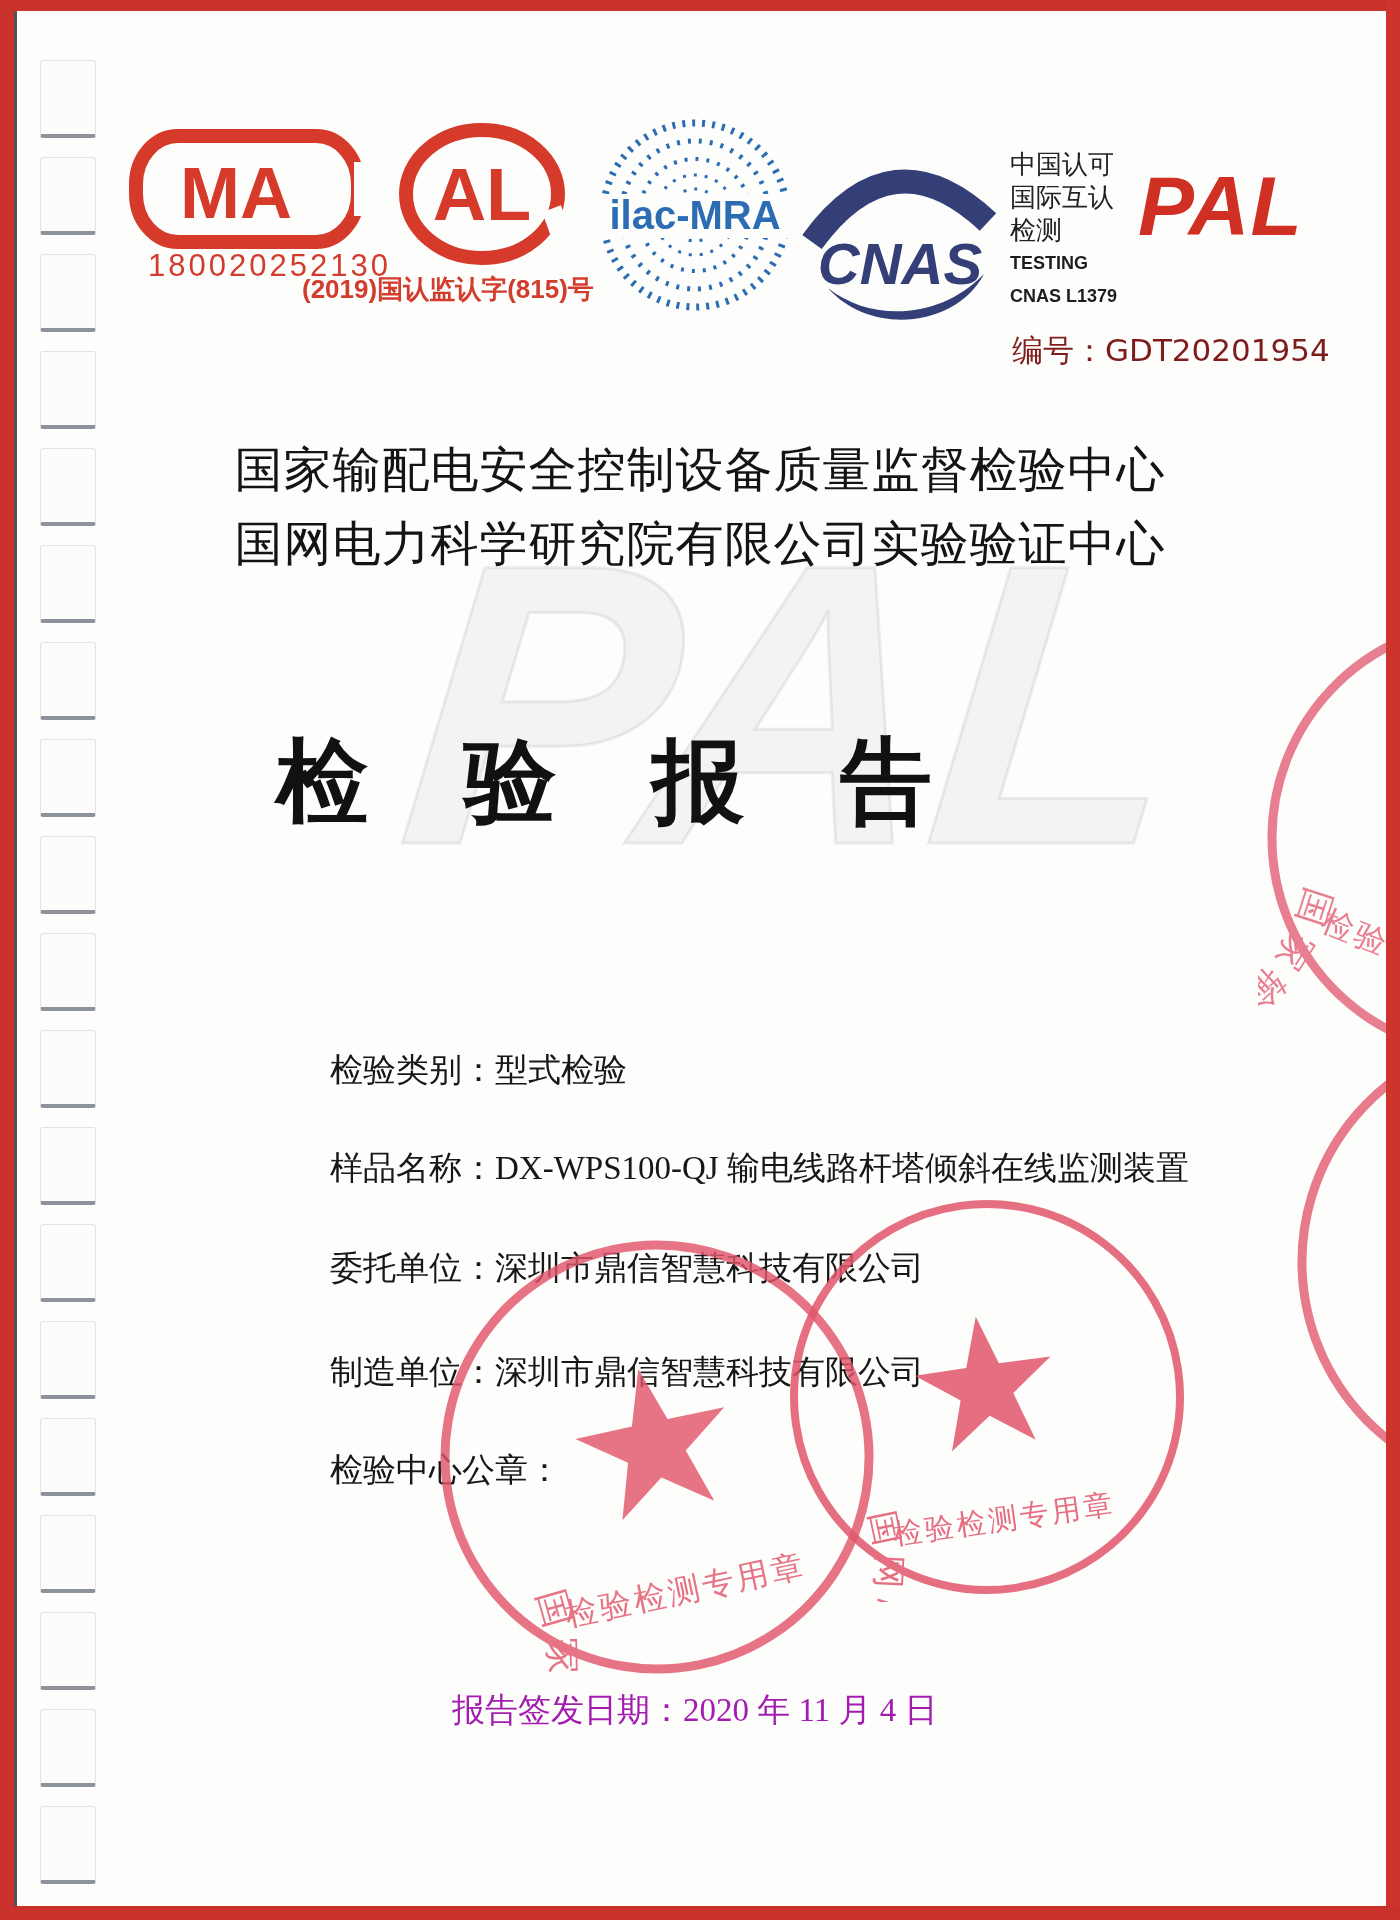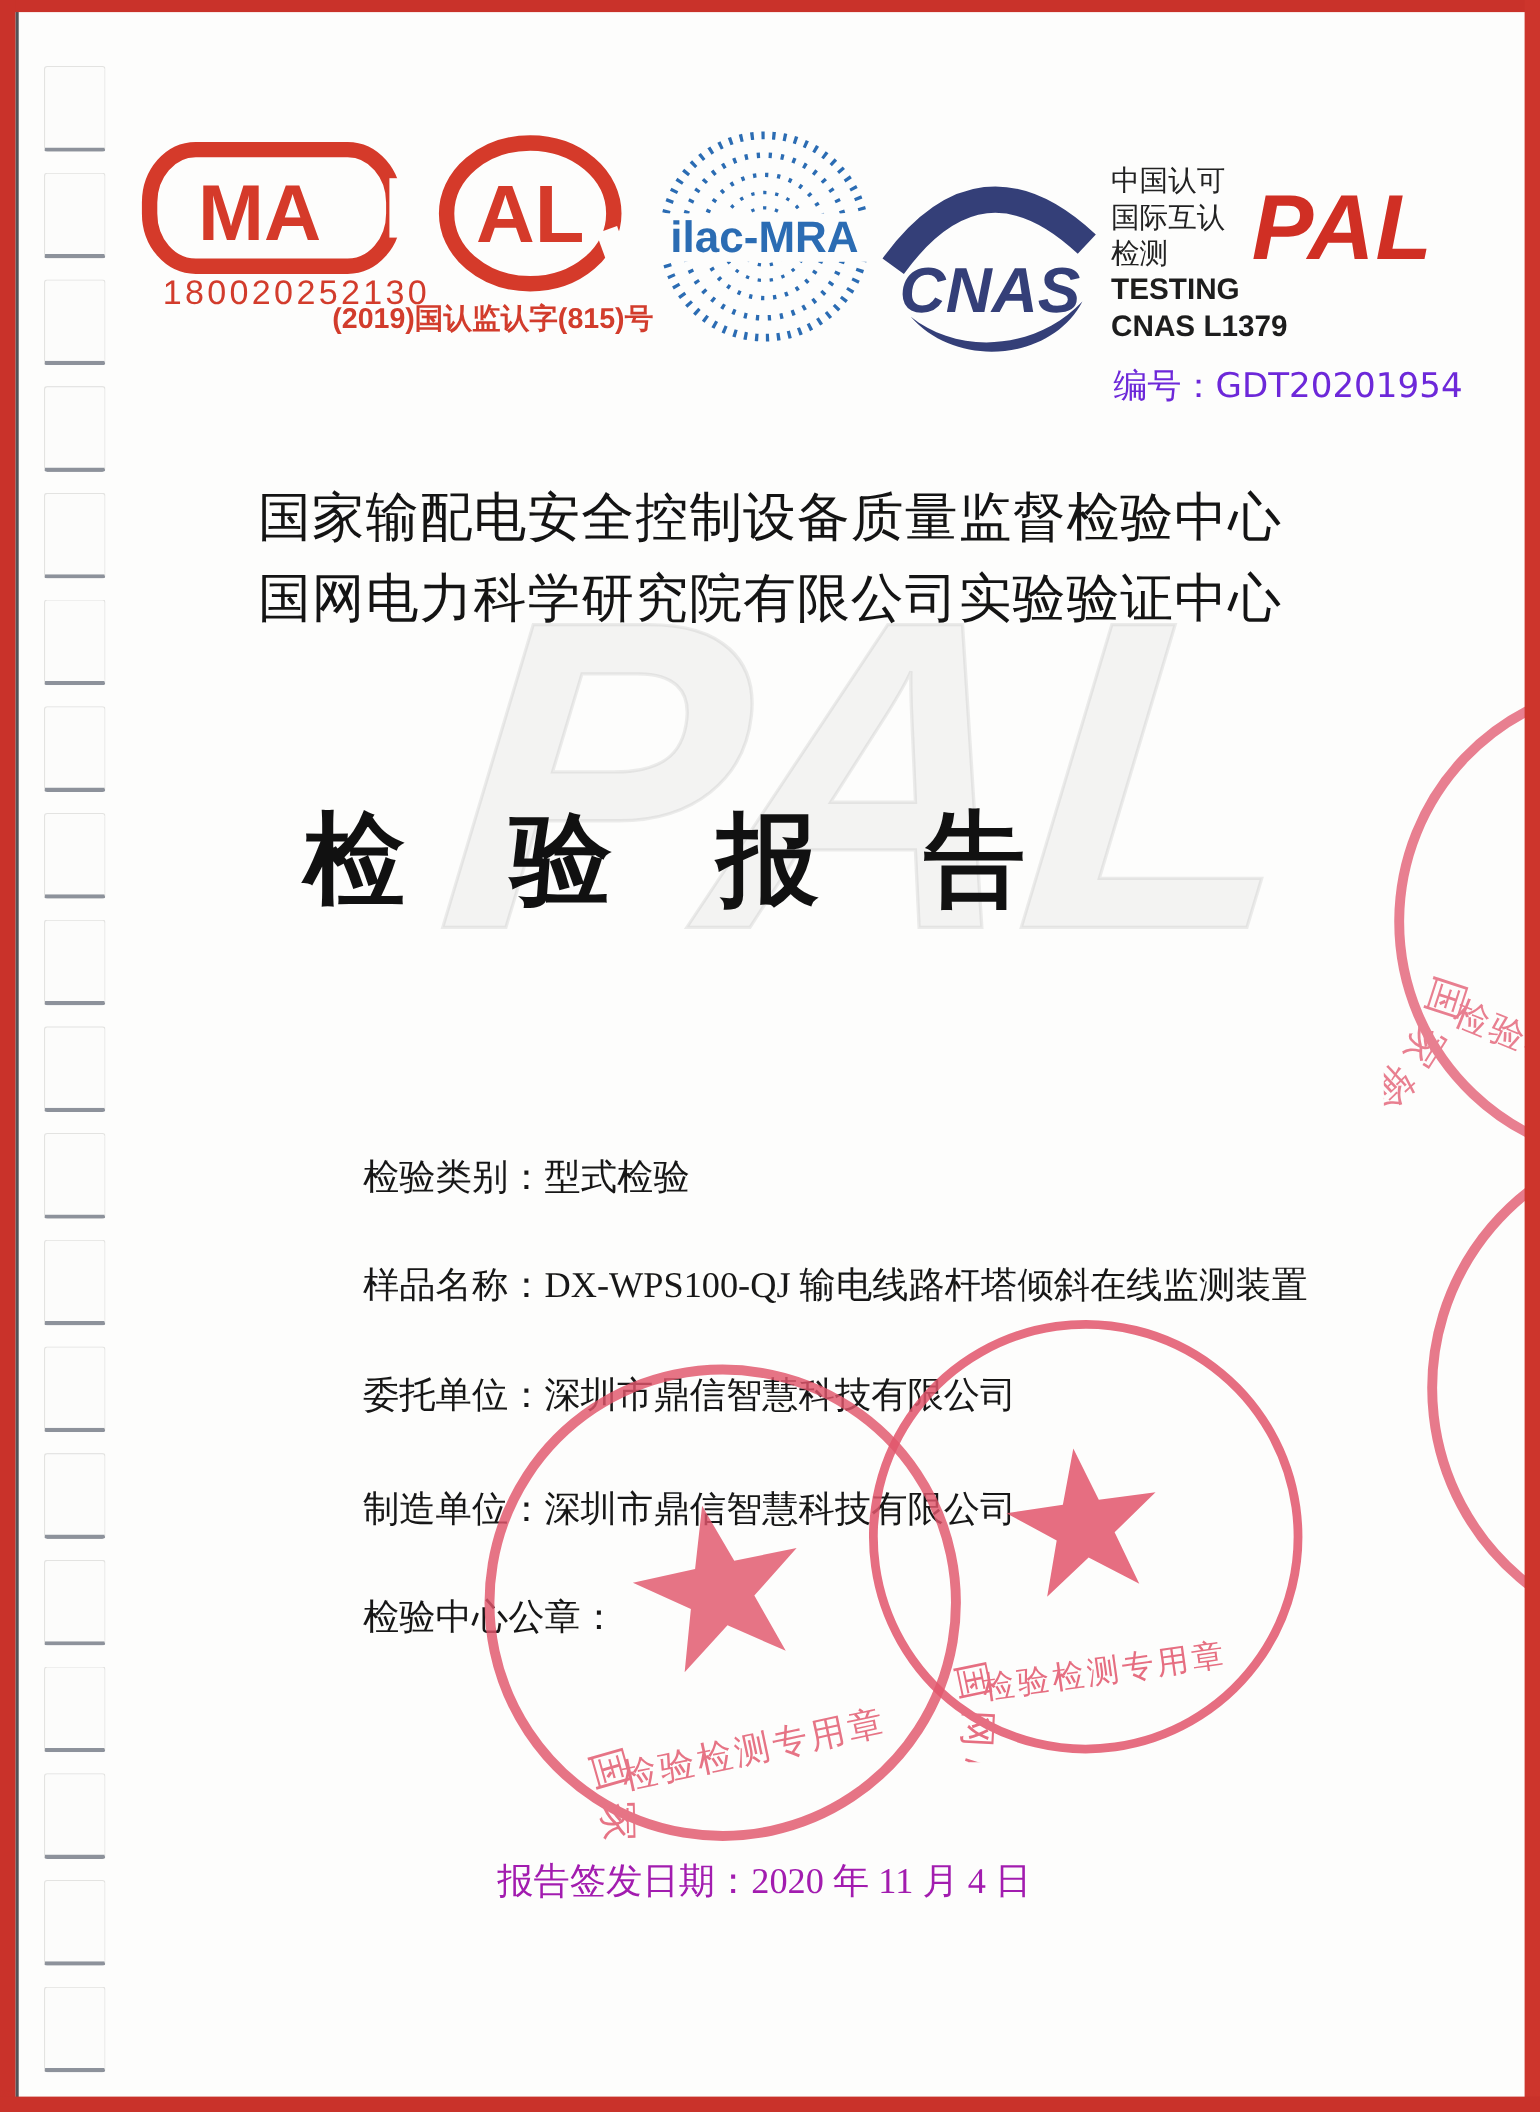--- a/index.html
+++ b/index.html
@@ -18,26 +18,26 @@
 
   
   .logo { position:absolute; z-index:10; }
   .cma-number { position:absolute; left:148px; top:248px; font-family:"Liberation Sans",sans-serif;
     color:#d23c2c; font-size:31px; letter-spacing:3px; z-index:10; }
   .al-approval { position:absolute; left:302px; top:272px; color:#d23c2c; font-size:26px;
     font-weight:bold; z-index:10; font-family:"Liberation Sans",sans-serif; }
   .cnas-block { position:absolute; left:1010px; top:148px; z-index:10; width:180px;
     font-family:"Liberation Sans",sans-serif; }
   .cnas-block div { font-size:26px; line-height:33px; color:#222; }
-  .cnas-block .en { font-weight:bold; color:#1d1d1d; font-size:27px; }
+  .cnas-block .en { font-weight:bold; color:#1d1d1d; font-size:18px; }
   .pal-logo { position:absolute; left:1138px; top:158px; z-index:10;
     font-family:"Liberation Sans",sans-serif; font-weight:bold; font-style:italic;
     font-size:84px; color:#d02f24; letter-spacing:1px; }
 
-  .report-no { position:absolute; left:1012px; top:330px; font-size:31px; color:#6d28d9;
+  .report-no { position:absolute; left:1012px; top:330px; font-size:31px; color:#7f1d1d;
     z-index:10; font-family:"DejaVu Sans","Liberation Sans",sans-serif; font-weight:500; }
 
   .org-line { position:absolute; left:0; width:1400px; text-align:center; z-index:10;
     font-size:48px; color:#141414; letter-spacing:1px; }
   .org1 { top:438px; }
   .org2 { top:512px; }
 
   .watermark { position:absolute; left:410px; top:505px; z-index:1;
     font-family:"Liberation Sans",sans-serif; font-weight:bold; font-style:italic;
     font-size:400px; line-height:1; color:rgba(120,120,120,0.07);

